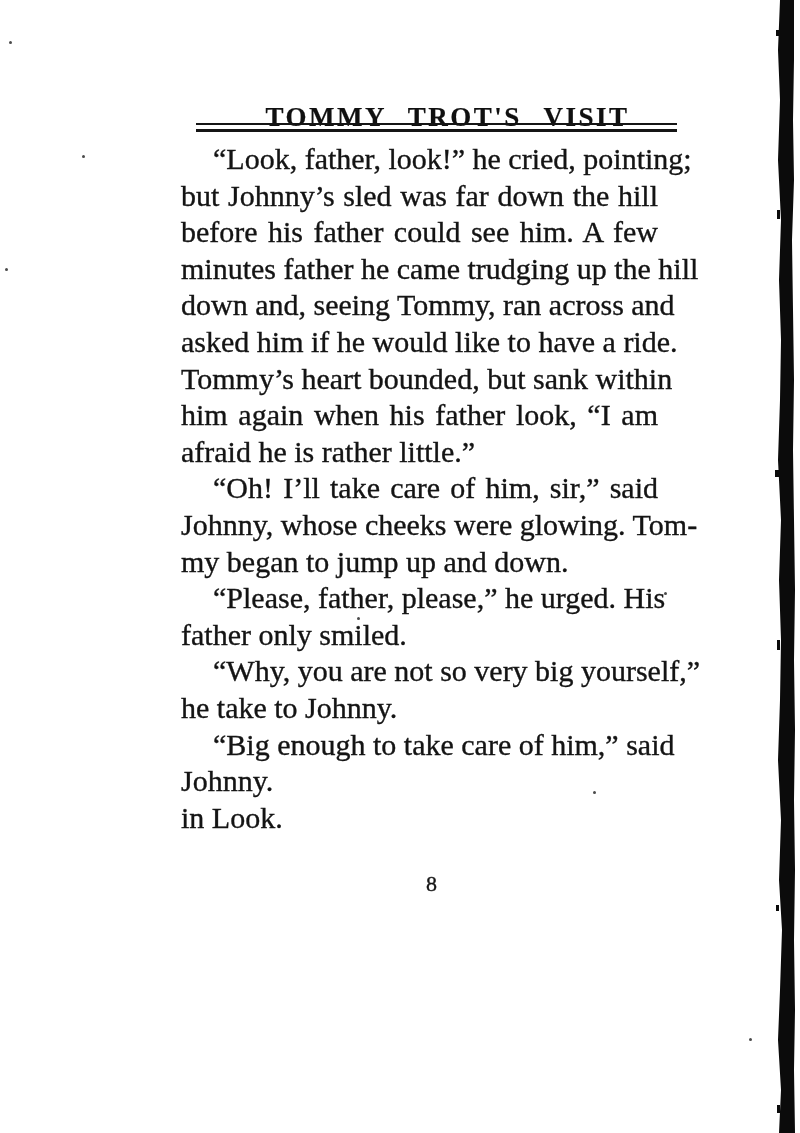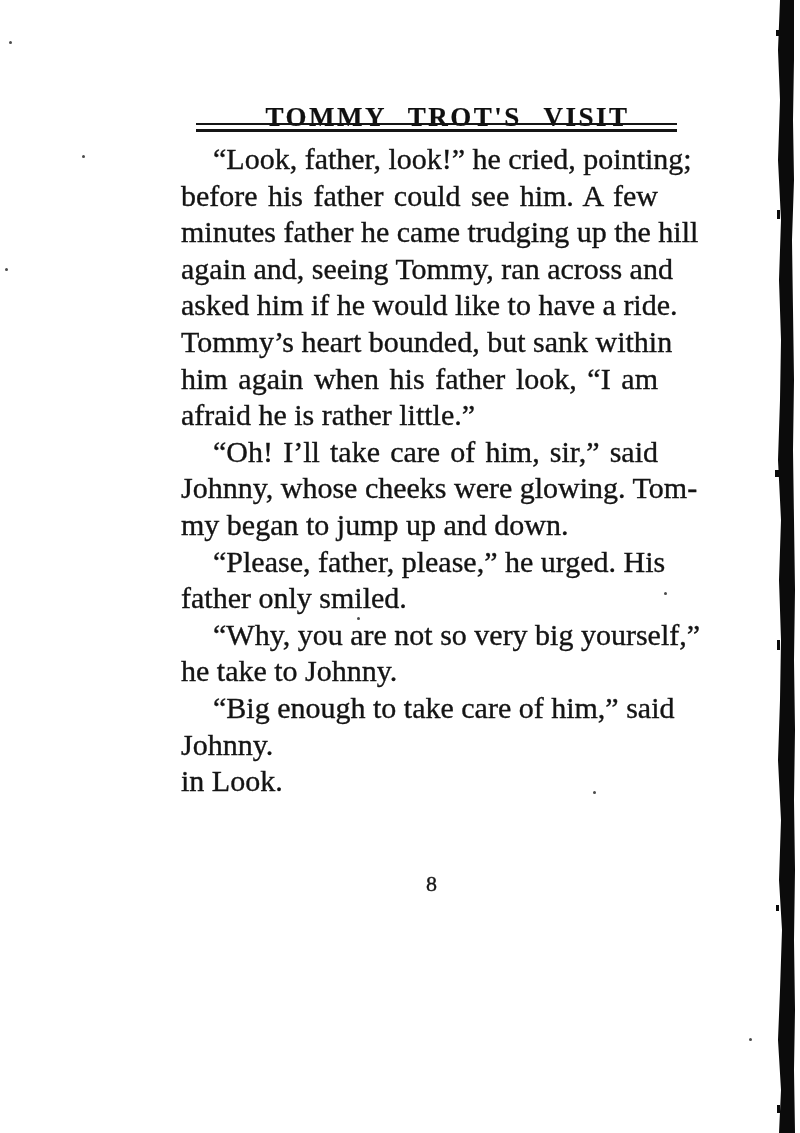--- a/index.html
+++ b/index.html
@@ -109,23 +109,24 @@
 
   <h1 class="running-head">TOMMY TROT'S VISIT</h1>
 
   <div class="title-rule">
     <div class="rule-thin"></div>
     <div class="rule-thick"></div>
   </div>
 
   <div class="text-block">
       <div class="line first">“Look, father, look!” he cried, pointing;</div>
+      <div class="line">but Johnny’s sled was far down the hill</div>
       <div class="line">before his father could see him.  A few</div>
       <div class="line">minutes father he came trudging up the hill</div>
-      <div class="line">again and, seeing Tommy, ran across and</div>
+      <div class="line">down and, seeing Tommy, ran across and</div>
       <div class="line">asked him if he would like to have a ride.</div>
       <div class="line">Tommy’s heart bounded, but sank within</div>
       <div class="line">him again when his father look, “I am</div>
       <div class="line last">afraid he is rather little.”</div>
       <div class="line first">“Oh!  I’ll take care of him, sir,” said</div>
       <div class="line">Johnny, whose cheeks were glowing.  Tom-</div>
       <div class="line last">my began to jump up and down.</div>
       <div class="line first">“Please, father, please,” he urged.  His</div>
       <div class="line last">father only smiled.</div>
       <div class="line first">“Why, you are not so very big yourself,”</div>

